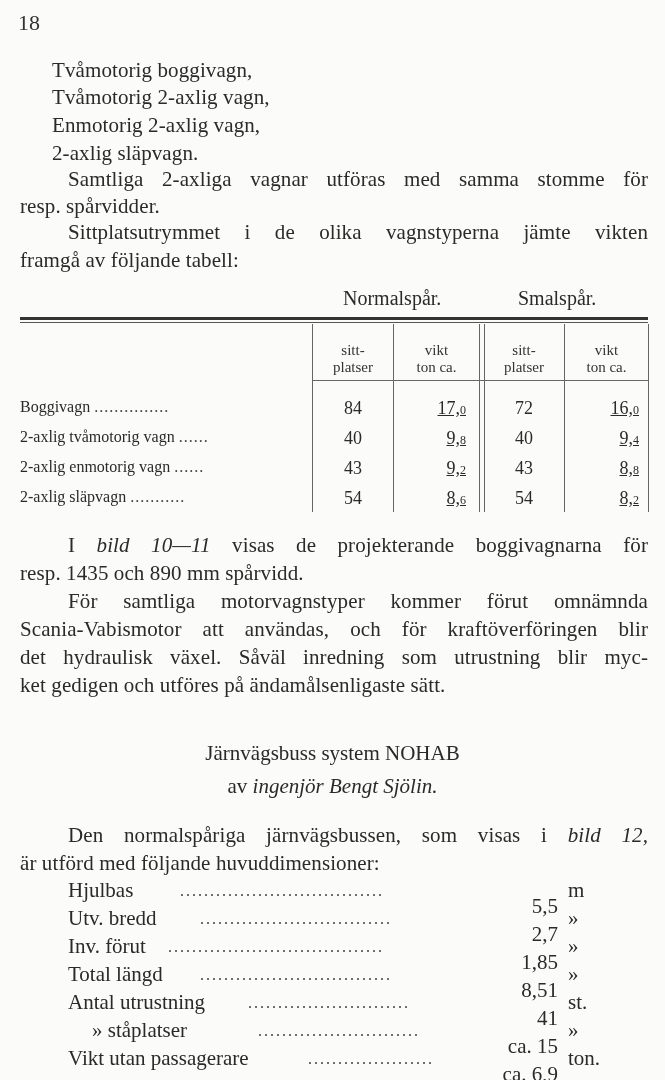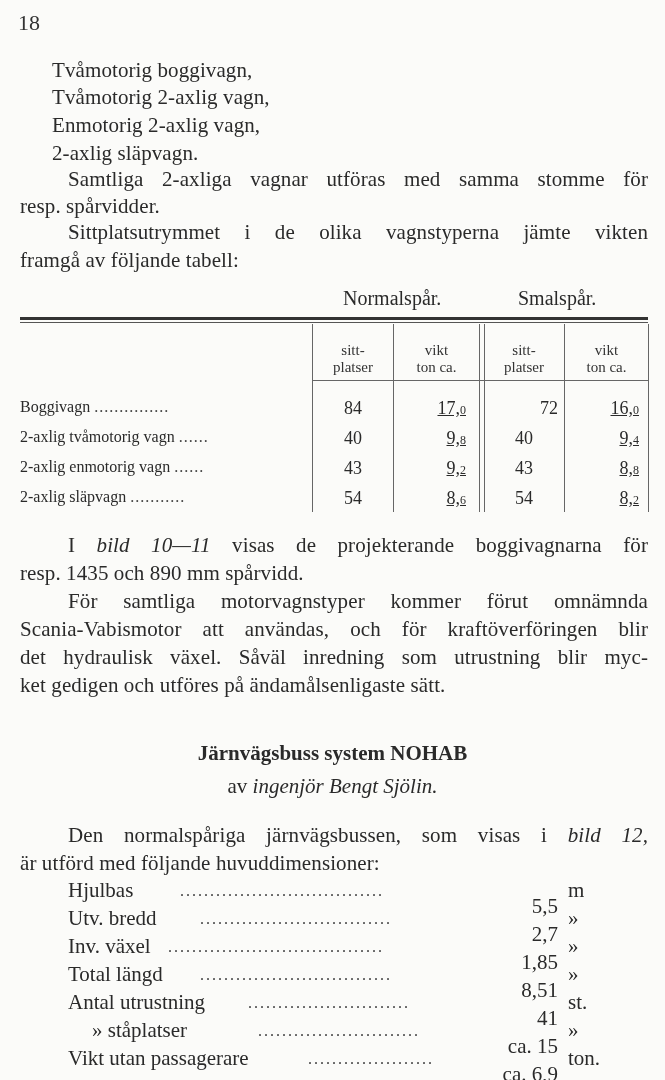--- a/index.html
+++ b/index.html
@@ -10,21 +10,21 @@
     font-family: "Liberation Serif", "DejaVu Serif", serif;
     position: relative;
   }
   .page-number { position: absolute; left: 18px; top: 10px; font-size: 22px; color: #333; }
   .line { position: absolute; font-size: 21px; white-space: nowrap; letter-spacing: 0.1px; }
   .justify { text-align: justify; text-align-last: justify; }
   .ind { left: 52px; font-family: Liberation Serif, serif; }
   .full { left: 20px; width: 628px; }
   .para-first { left: 68px; width: 580px; }
   i { font-style: italic; }
-  .heading { position: absolute; left: 0; width: 665px; text-align: center; font-size: 21px; font-weight: bold; }
+  .heading { position: absolute; left: 0; width: 665px; text-align: center; font-size: 21px; font-weight: normal; }
   .subheading { position: absolute; left: 0; width: 665px; text-align: center; font-size: 21px; }
   .grp { position: absolute; white-space: nowrap; }
   .rule-thick { position: absolute; left: 20px; width: 628px; height: 3px; background: #333; top: 317px; }
   .rule-thin { position: absolute; left: 20px; width: 628px; height: 1px; background: #555; top: 322px; }
   .vline { position: absolute; width: 1px; background: #666; }
   .vdouble { position: absolute; width: 4px; border-left: 1px solid #666; border-right: 1px solid #666; }
   .hline { position: absolute; height: 1px; background: #666; }
   .col-head { position: absolute; font-size: 15px; text-align: center; line-height: 17px; color: #333; }
   .row-label { position: absolute; left: 20px; width: 285px; font-size: 16px; white-space: nowrap; overflow: hidden; }
   .row-label .dots { color: #444; letter-spacing: 1px; }
@@ -84,21 +84,21 @@
     </div>
     <div class="col-head" style="left:565px;width:83px;top:342px">
       <div>vikt</div>
       <div>ton ca.</div>
     </div>
 
     <div>
       <div class="row-label" style="top:398px"><span>Boggivagn</span> <span class="dots">...............</span></div>
       <div class="cell" style="left:313px;width:80px;top:398px">84</div>
       <div class="cell-r" style="left:394px;width:72px;top:398px"><span>17,</span><span class="sub">0</span></div>
-      <div class="cell" style="left:509px;width:80px;top:398px">72</div>
+      <div class="cell" style="left:484px;width:80px;top:398px">72</div>
       <div class="cell-r" style="left:565px;width:74px;top:398px"><span>16,</span><span class="sub">0</span></div>
     </div>
     <div>
       <div class="row-label" style="top:428px"><span>2-axlig tvåmotorig vagn</span> <span class="dots">......</span></div>
       <div class="cell" style="left:313px;width:80px;top:428px">40</div>
       <div class="cell-r" style="left:394px;width:72px;top:428px"><span>9,</span><span class="sub">8</span></div>
       <div class="cell" style="left:484px;width:80px;top:428px">40</div>
       <div class="cell-r" style="left:565px;width:74px;top:428px"><span>9,</span><span class="sub">4</span></div>
     </div>
     <div>
@@ -138,21 +138,21 @@
       <span class="dim-val">5,5</span>
       <span class="dim-unit" style="padding-left:10px">m</span>
     </div>
     <div class="dim-row" style="top:906px">
       <span class="dim-label">Utv. bredd</span>
       <span class="dim-dots" style="left:132px;width:300px;top:4px">................................</span>
       <span class="dim-val">2,7</span>
       <span class="dim-unit" style="padding-left:10px">»</span>
     </div>
     <div class="dim-row" style="top:934px">
-      <span class="dim-label">Inv. växel</span>
+      <span class="dim-label">Inv. förut</span>
       <span class="dim-dots" style="left:100px;width:332px;top:4px">....................................</span>
       <span class="dim-val">1,85</span>
       <span class="dim-unit" style="padding-left:10px">»</span>
     </div>
     <div class="dim-row" style="top:962px">
       <span class="dim-label">Total längd</span>
       <span class="dim-dots" style="left:132px;width:300px;top:4px">................................</span>
       <span class="dim-val">8,51</span>
       <span class="dim-unit" style="padding-left:10px">»</span>
     </div>

